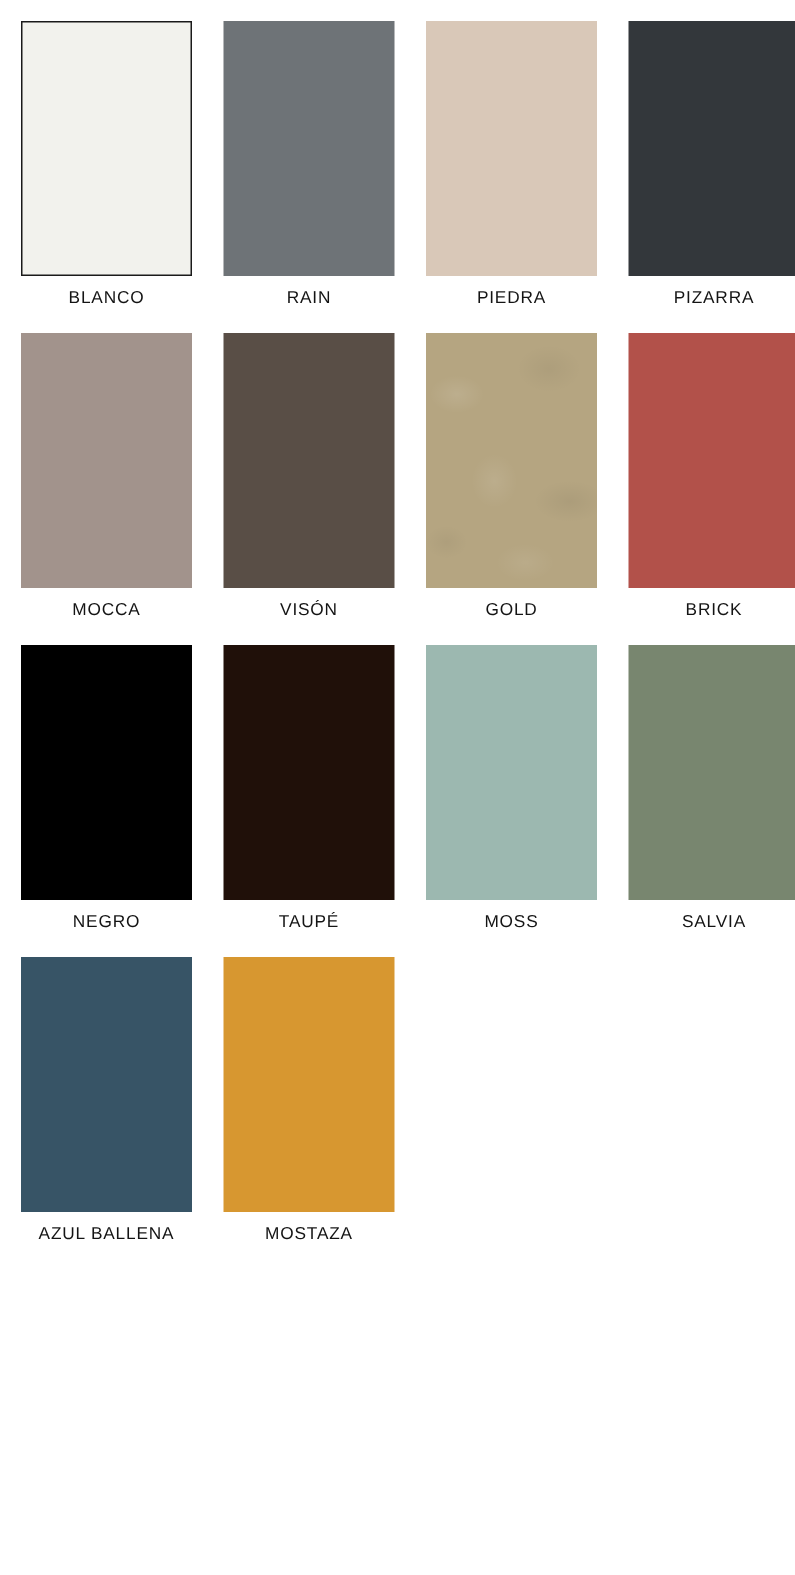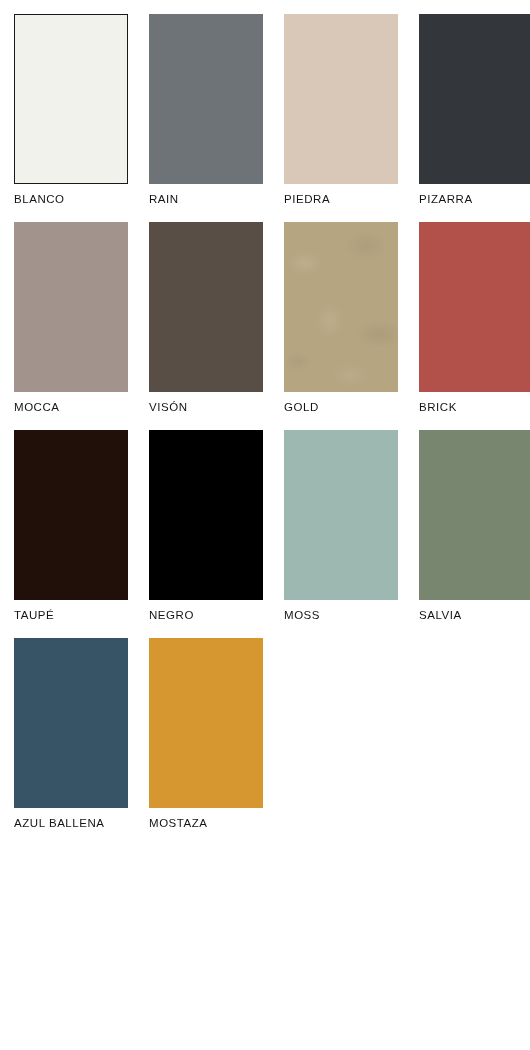--- a/index.html
+++ b/index.html
@@ -14,20 +14,21 @@
     overflow: hidden;
     font-family: "Liberation Sans", sans-serif;
     -webkit-font-smoothing: antialiased;
   }
   .palette-sheet {
     width: 530px;
     height: 1050px;
     box-sizing: border-box;
     padding: 14px 22px 0 14px;
     background: #ffffff;
+    text-align: center;
   }
   .palette-grid {
     display: grid;
     grid-template-columns: repeat(4, 114px);
     column-gap: 21px;
     row-gap: 0px;
   }
   .swatch-cell {
     width: 114px;
     height: 208px;
@@ -100,26 +101,26 @@
       </div>
       <div class="swatch-cell">
         <div class="swatch-chip textured" style="background-color: rgb(181, 165, 129);"></div>
         <div class="swatch-label">GOLD</div>
       </div>
       <div class="swatch-cell">
         <div class="swatch-chip" style="background-color: rgb(178, 81, 74);"></div>
         <div class="swatch-label">BRICK</div>
       </div>
       <div class="swatch-cell">
+        <div class="swatch-chip" style="background-color: rgb(0, 0, 0);"></div>
+        <div class="swatch-label">NEGRO</div>
+      </div>
+      <div class="swatch-cell">
         <div class="swatch-chip" style="background-color: rgb(32, 16, 9);"></div>
         <div class="swatch-label">TAUPÉ</div>
-      </div>
-      <div class="swatch-cell">
-        <div class="swatch-chip" style="background-color: rgb(0, 0, 0);"></div>
-        <div class="swatch-label">NEGRO</div>
       </div>
       <div class="swatch-cell">
         <div class="swatch-chip" style="background-color: rgb(156, 184, 176);"></div>
         <div class="swatch-label">MOSS</div>
       </div>
       <div class="swatch-cell">
         <div class="swatch-chip" style="background-color: rgb(120, 134, 111);"></div>
         <div class="swatch-label">SALVIA</div>
       </div>
       <div class="swatch-cell">

